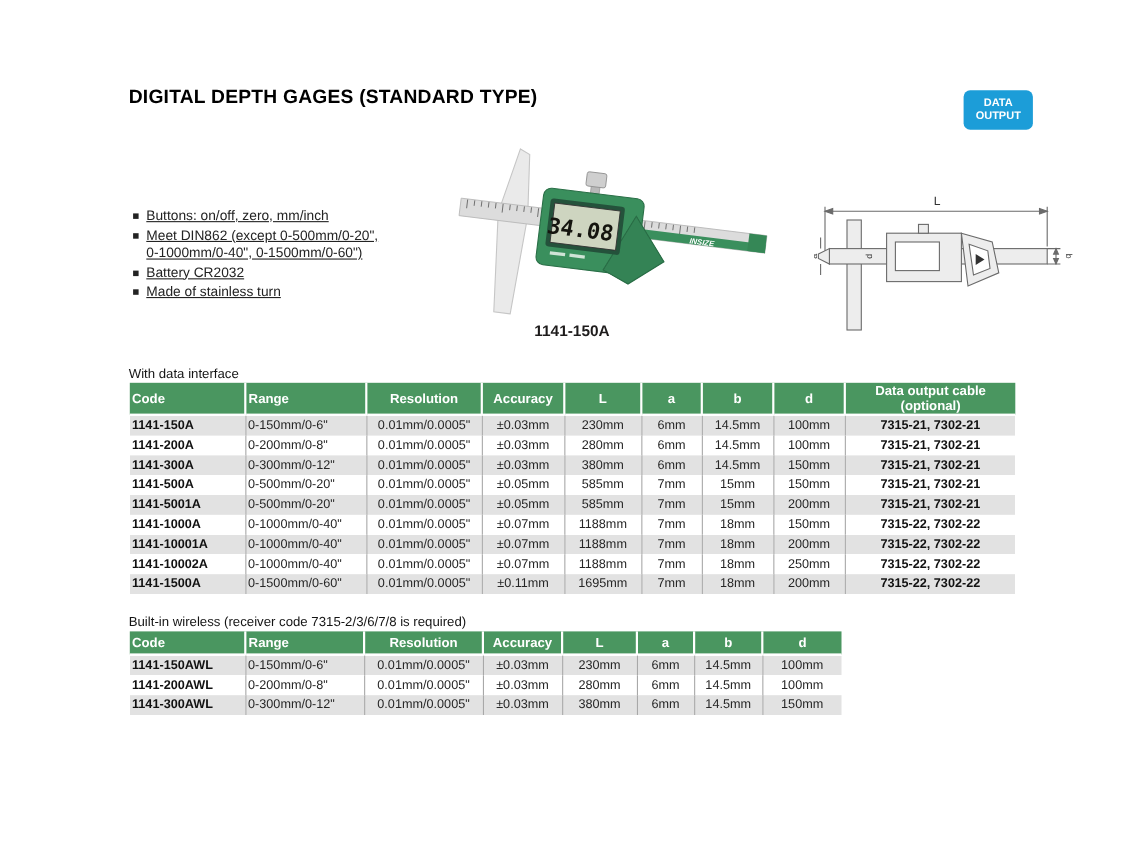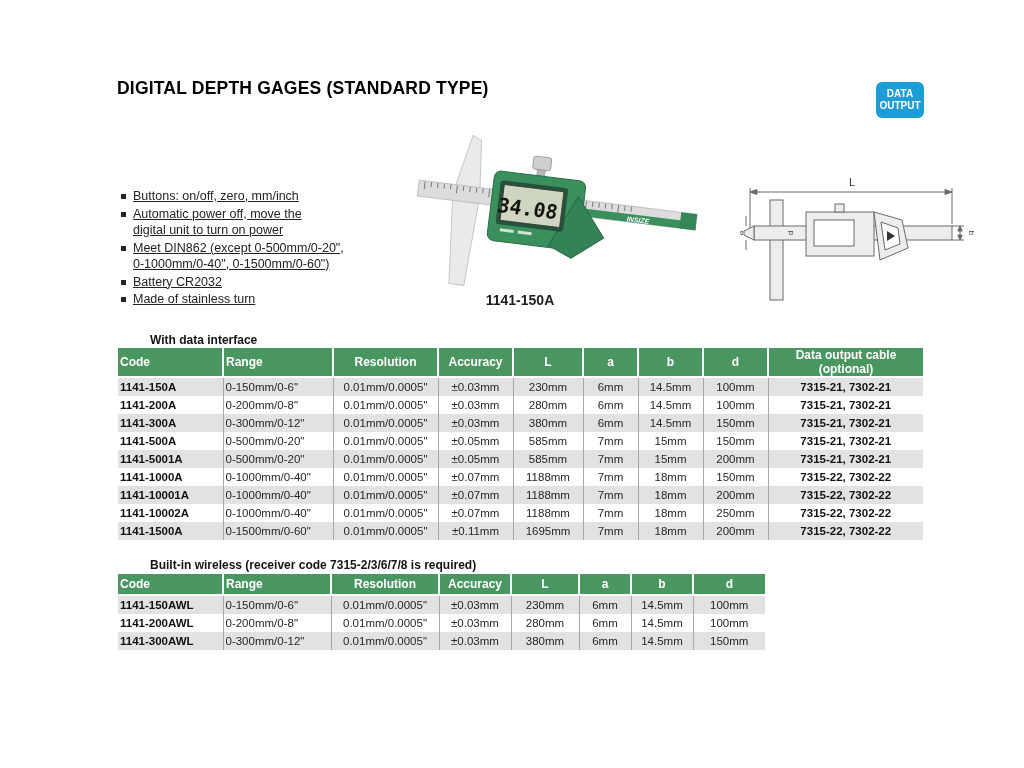--- a/index.html
+++ b/index.html
@@ -5,41 +5,41 @@
   html,body { margin:0; padding:0; }
   body {
     width:1024px; height:768px; background:#ffffff; position:relative;
     font-family:"Liberation Sans", sans-serif; overflow:hidden;
   }
   .page-title {
     position:absolute; left:117px; top:78px;
     font-size:17.5px; font-weight:bold; color:#000000; letter-spacing:0.2px;
   }
   .data-output-badge {
-    position:absolute; left:876px; top:82px; width:48px; height:36px;
+    position:absolute; left:876px; top:82px; width:63px; height:36px;
     background:#1c9dd8; border-radius:6px; color:#fff; font-weight:bold;
     font-size:10px; line-height:1.25; text-align:center;
     display:flex; flex-direction:column; justify-content:center;
   }
   ul.features {
     position:absolute; left:120px; top:188px; width:235px;
     list-style:none; margin:0; padding:0;
     font-size:12.5px; color:#232323; line-height:1.32;text-decoration:underline;
   }
   ul.features li { position:relative; padding-left:13px; white-space:pre-line; margin:0 0 1px 0; }
   ul.features li::before {
     content:""; position:absolute; left:1px; top:6px; width:5px; height:5px; background:#232323;
   }
   .product-figure { position:absolute; left:382px; top:128px; width:336px; height:170px; }
   .product-caption {
     position:absolute; left:400px; top:292px; width:240px; text-align:center;
     font-size:14px; font-weight:bold; color:#1d1b1b;
   }
   .tech-drawing { position:absolute; left:740px; top:168px; width:245px; height:140px; }
-  .section-title { position:absolute; font-size:12px; font-weight:bold; color:#141414;margin-left:33px; }
+  .section-title { position:absolute; font-size:12px; font-weight:normal; color:#141414; }
   .section-title.t1 { left:117px; top:333px; }
   .section-title.t2 { left:117px; top:558px; }
   table.spec-table {
     position:absolute; border-collapse:collapse; table-layout:fixed;
     font-size:11.5px;
   }
   table.spec-table.t1 { left:118px; top:348px; width:805px; }
   table.spec-table.t2 { left:118px; top:574px; width:647px; }
   .spec-table th {
     background:#4a9660; color:#ffffff; font-weight:bold; font-size:12px;
@@ -63,22 +63,20 @@
 
 <div class="page-title">DIGITAL DEPTH GAGES (STANDARD TYPE)</div>
 
 <div class="data-output-badge">
   <span>DATA</span>
   <span>OUTPUT</span>
 </div>
 
 <ul class="features">
     <li>Buttons: on/off, zero, mm/inch</li>
-    <li>Automatic power off, move the
-digital unit to turn on power</li>
     <li>Meet DIN862 (except 0-500mm/0-20",
 0-1000mm/0-40", 0-1500mm/0-60")</li>
     <li>Battery CR2032</li>
     <li>Made of stainless turn</li>
   </ul>
 
 <svg class="product-figure" viewBox="0 0 336 170">
   <g transform="rotate(7 60 64)">
 
     <polygon points="84,4 93,8 98,64 93,154 78,154 71,64" fill="#eaeaea" stroke="#c6c6c6" stroke-width="1"></polygon>

